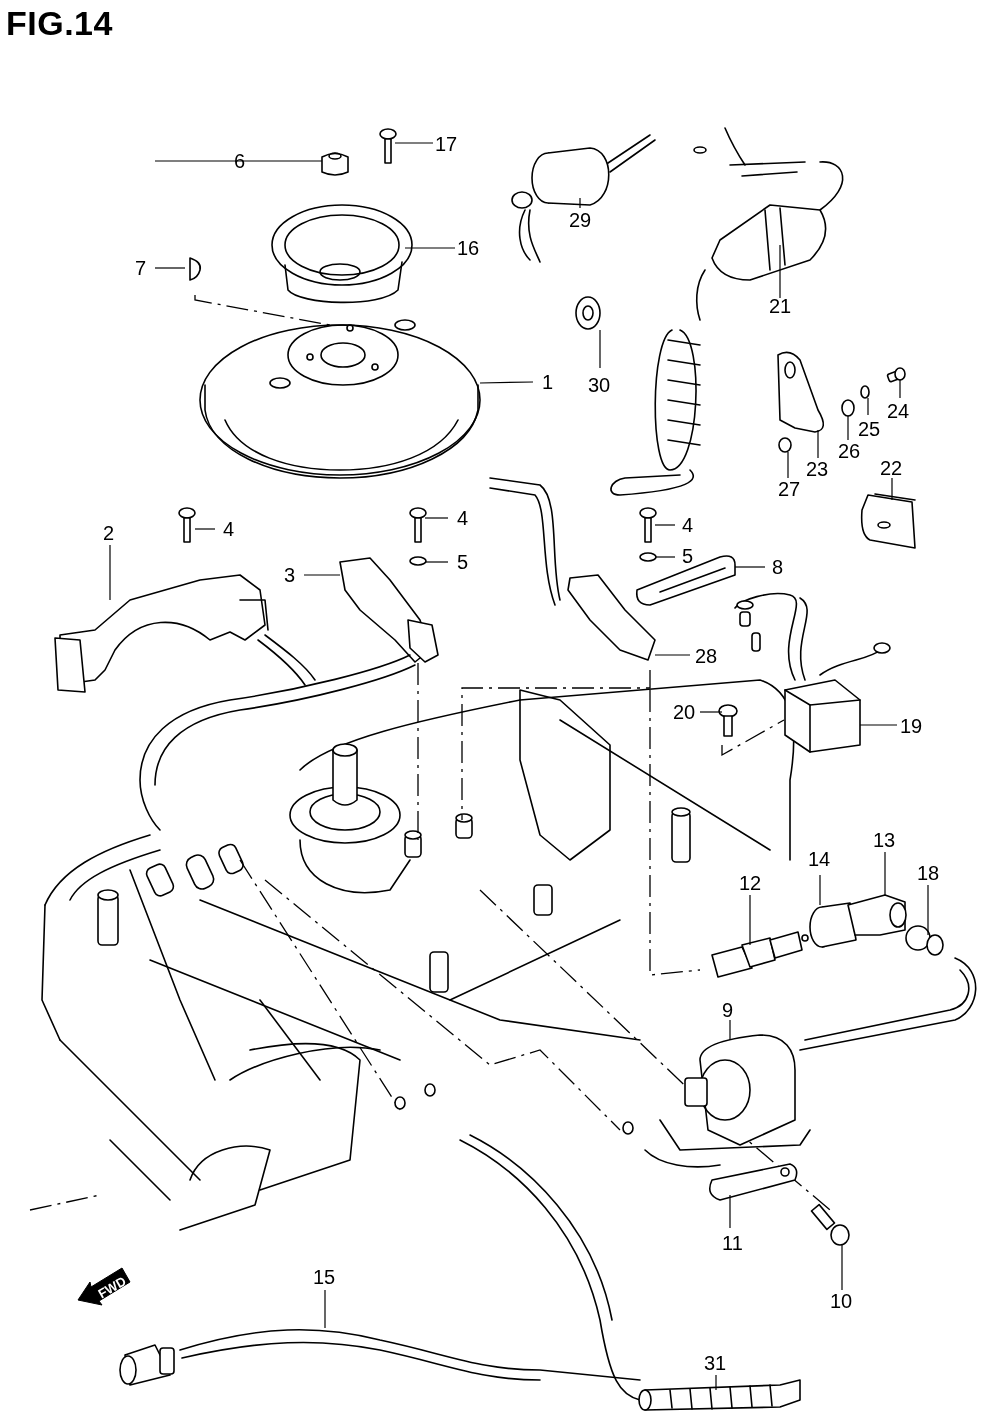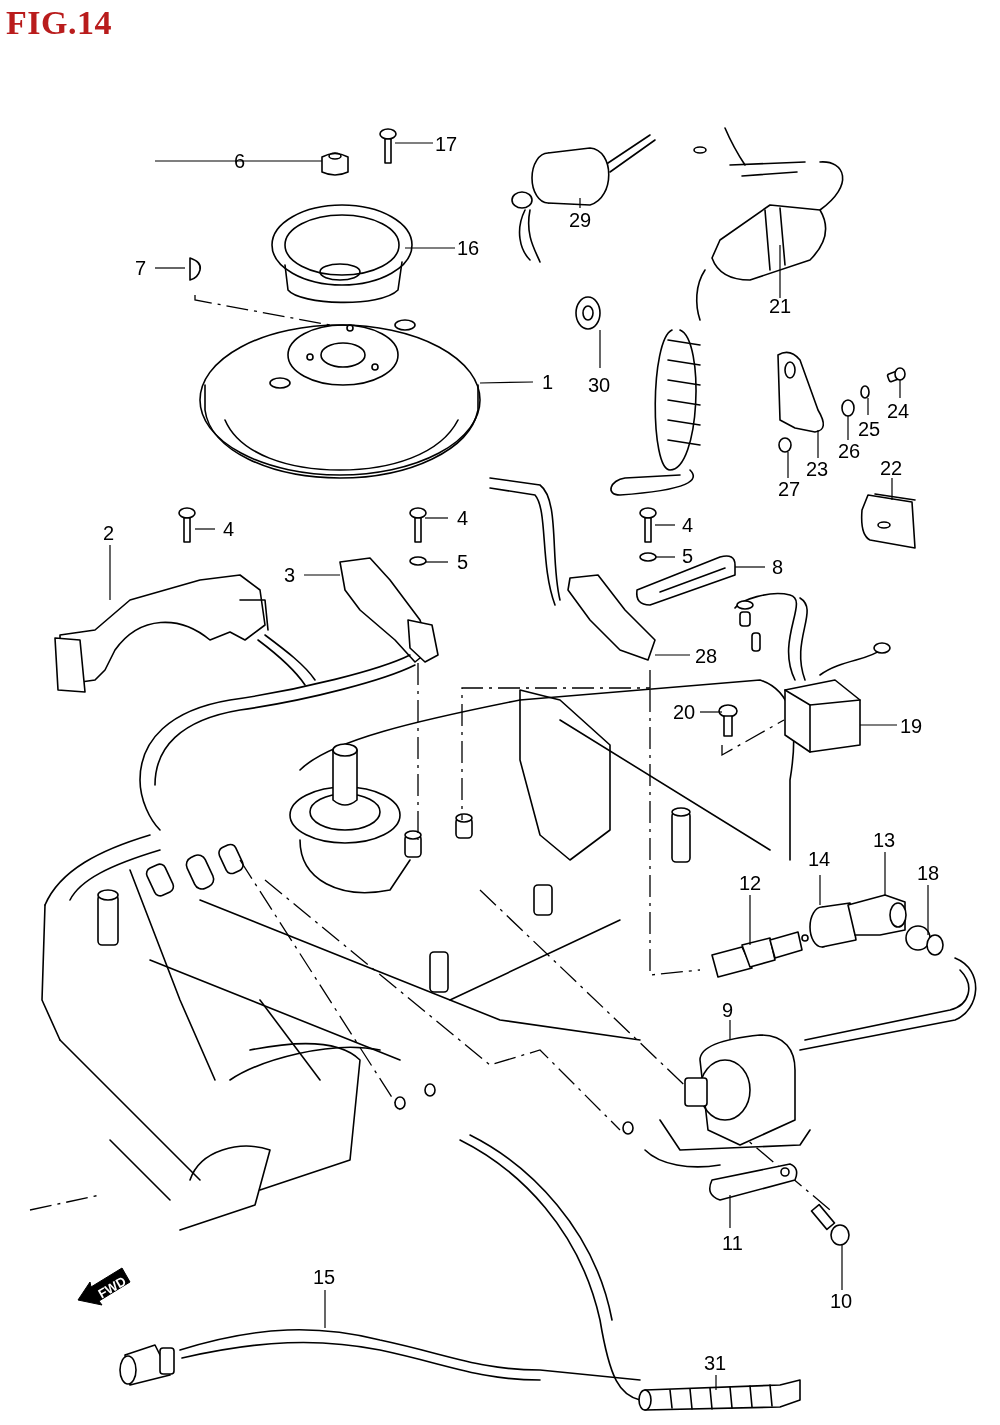--- a/index.html
+++ b/index.html
@@ -1,17 +1,17 @@
 <!DOCTYPE html>
 <html><head>
 <meta charset="utf-8">
 <style>
   html, body { margin:0; padding:0; background:#ffffff; }
   body { width:1000px; height:1425px; position:relative; overflow:hidden; font-family:"Liberation Sans", sans-serif; }
-  #fig-title { position:absolute; left:6px; top:4px; font-size:34px; font-weight:bold; color:#b91c1c; letter-spacing:0.5px; font-family:Liberation Serif, serif; }
+  #fig-title { position:absolute; left:6px; top:4px; font-size:34px; font-weight:bold; color:#000000; letter-spacing:0.5px; font-family:Liberation Sans, sans-serif; }
   svg#diagram { position:absolute; left:0; top:0; }
   .ln { fill:none; stroke:#000; stroke-width:1.6; stroke-linejoin:round; stroke-linecap:round; }
   .thin { fill:none; stroke:#000; stroke-width:1.2; }
   .dash { fill:none; stroke:#000; stroke-width:1.3; stroke-dasharray:22 6 3 6; }
   .part { fill:#fff; stroke:#000; stroke-width:1.6; stroke-linejoin:round; }
   .lbl { font-family:"Liberation Sans", sans-serif; font-size:20px; fill:#000; }
   .fwd { font-family:"Liberation Sans", sans-serif; font-size:13px; font-weight:bold; fill:#fff; }
 </style>
 </head>
 <body>

